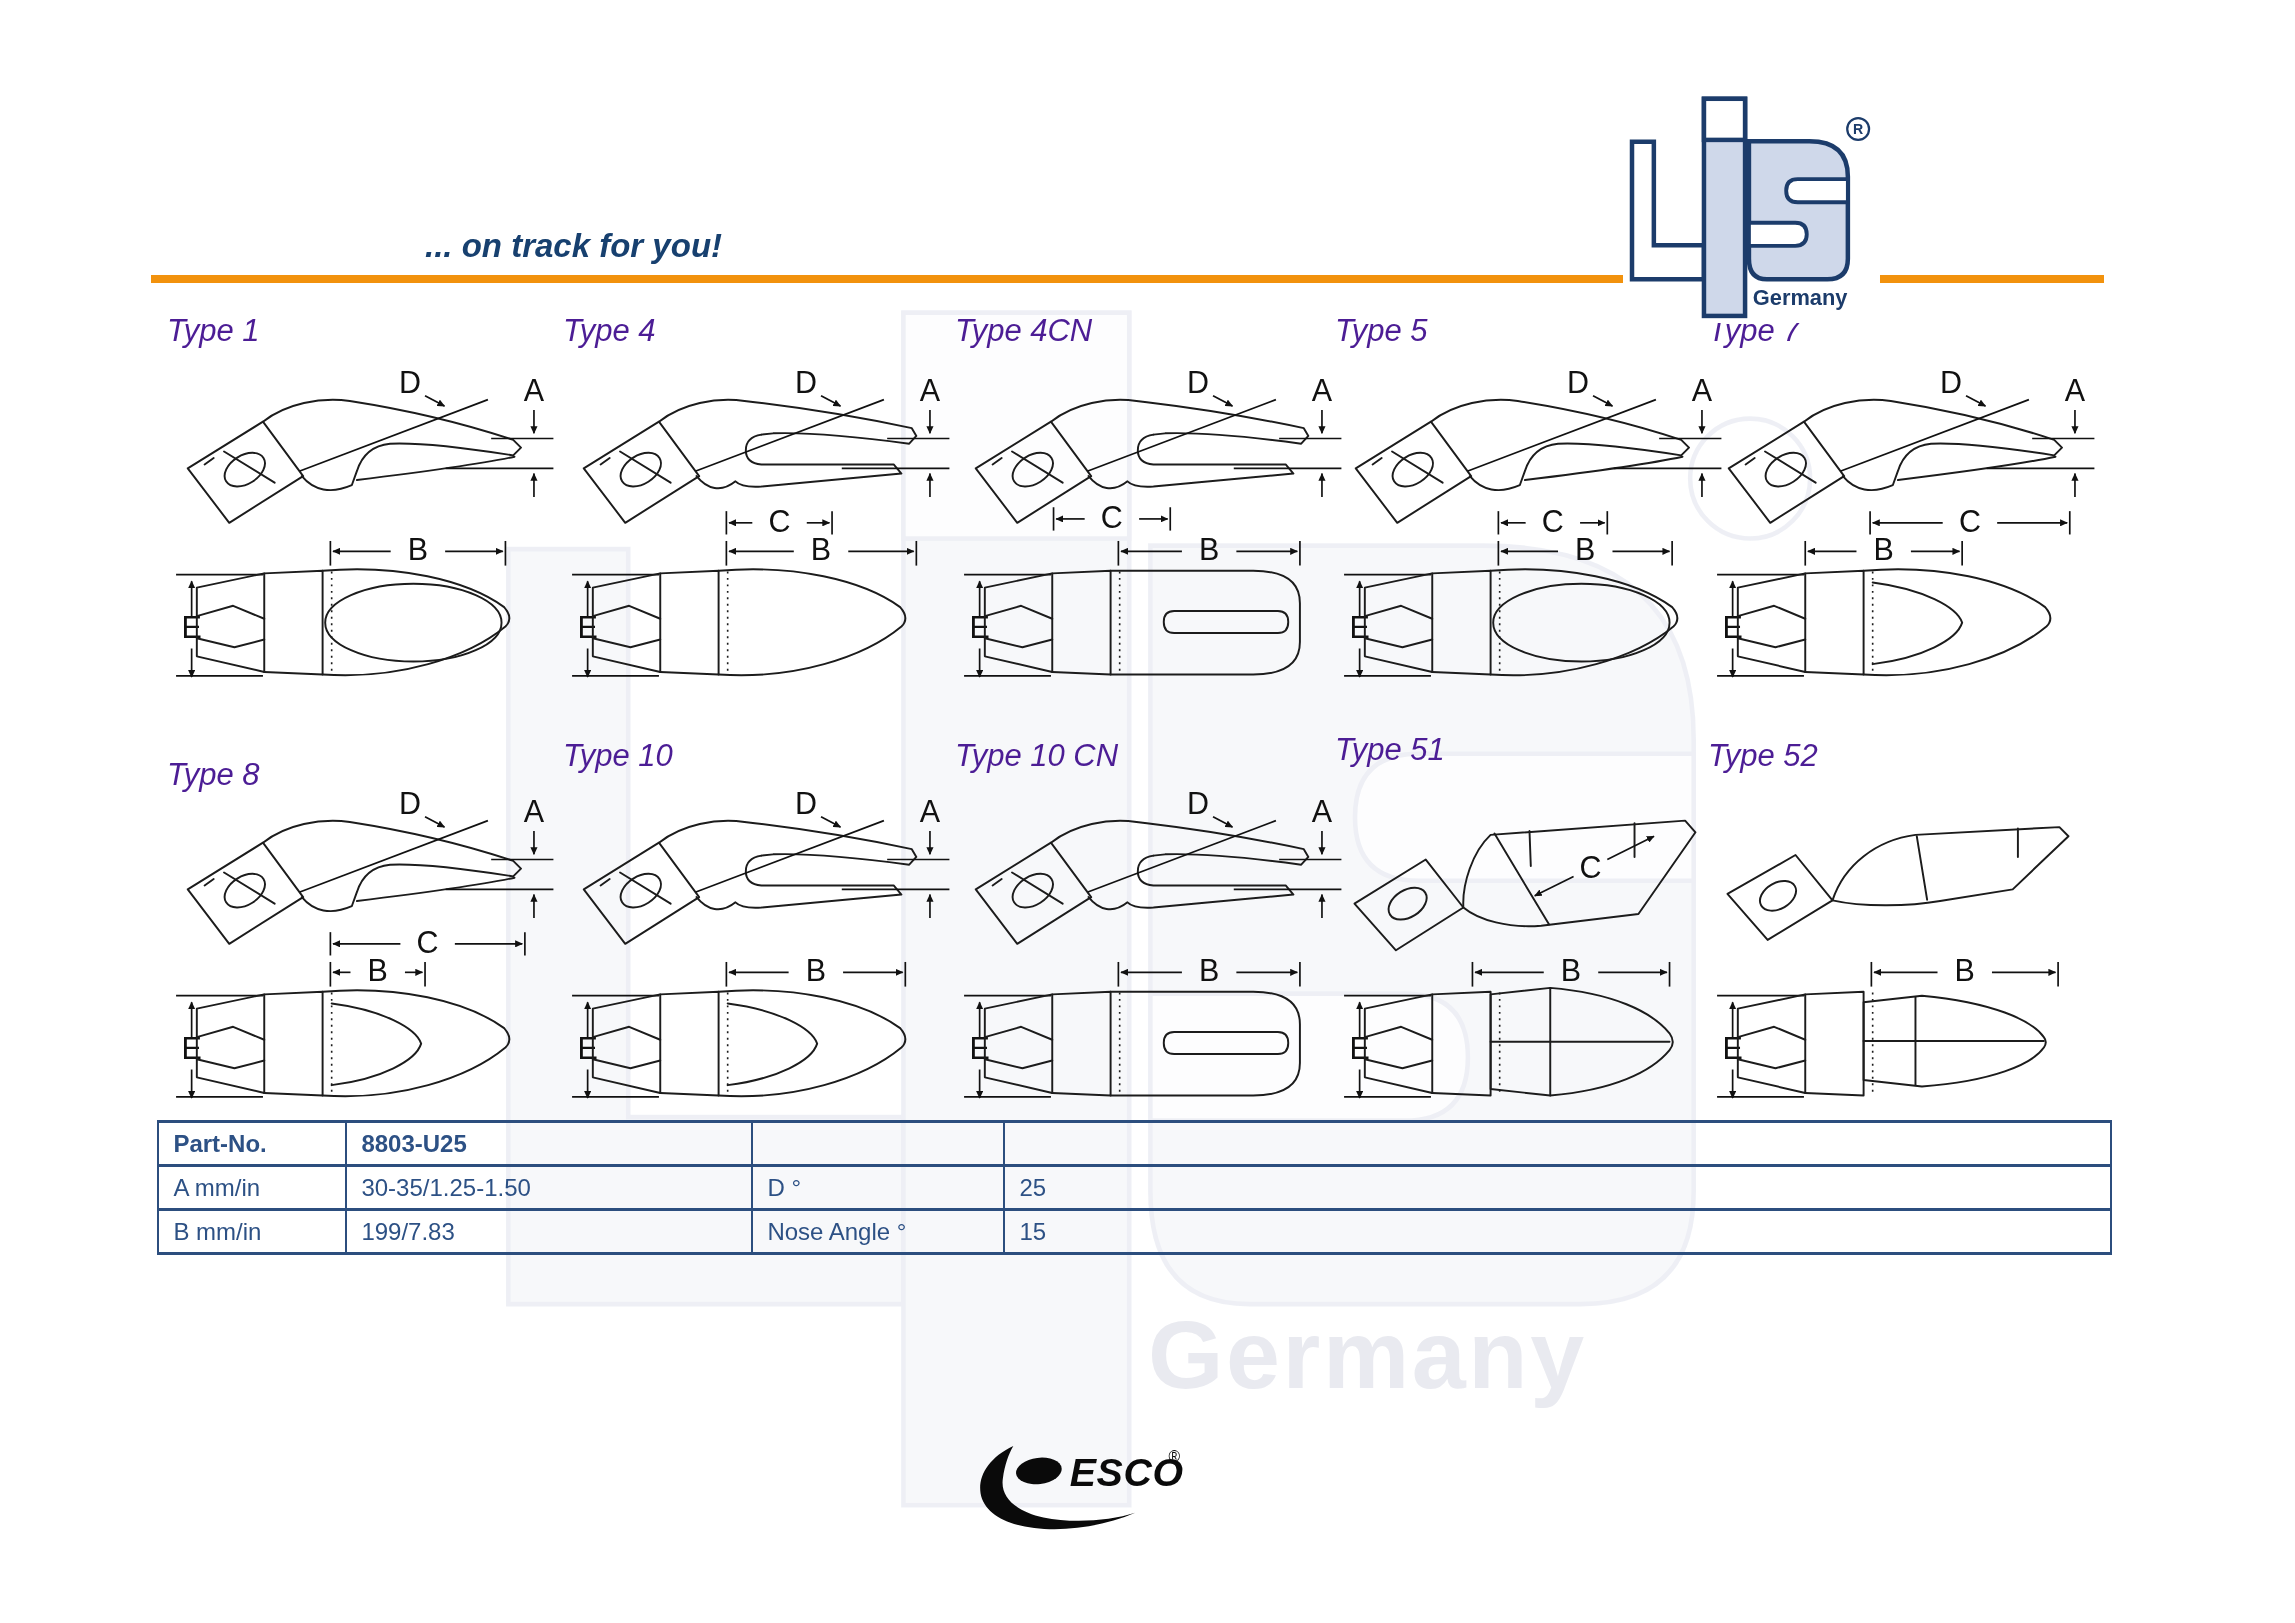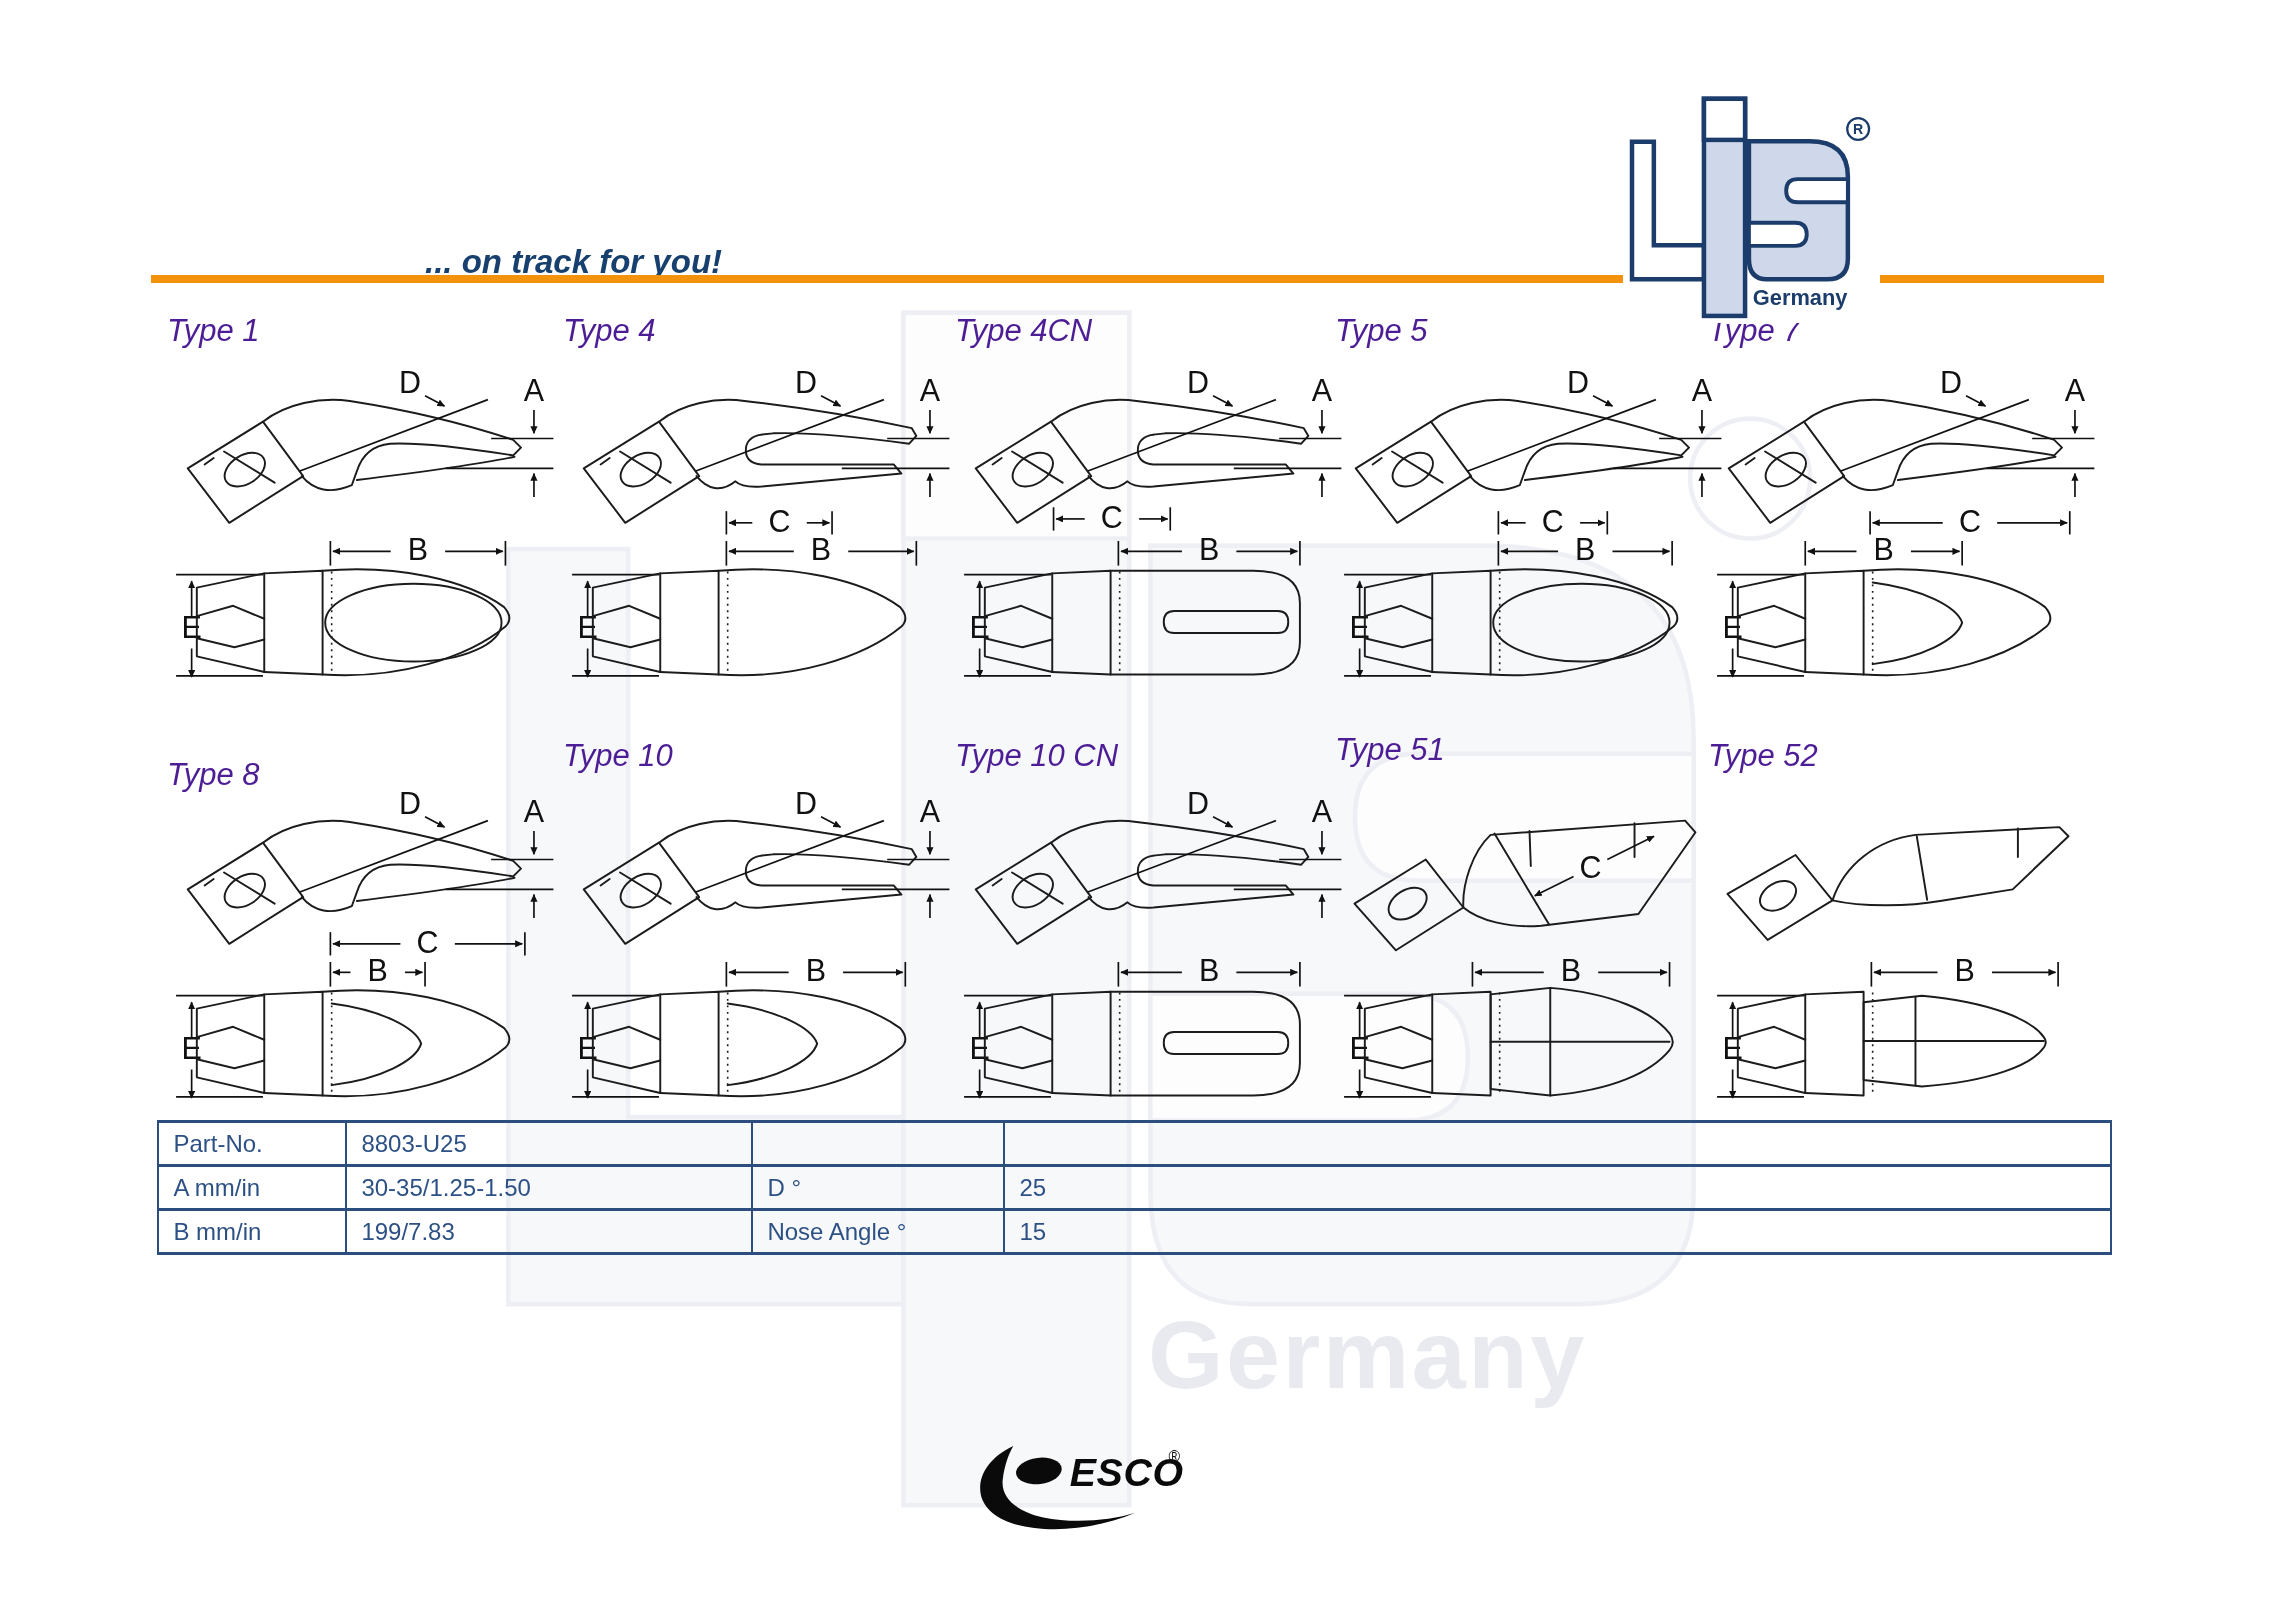--- a/index.html
+++ b/index.html
@@ -1,39 +1,39 @@
 <!DOCTYPE html>
 <html style="font-size:10.5px"><head>
 <meta charset="utf-8">
 <style>
   html,body{margin:0;padding:0;background:#fff;}
   .page{position:relative;width:2295px;height:1623px;background:#ffffff;overflow:hidden;
         font-family:"Liberation Sans",sans-serif;}
   
-  .tagline{position:absolute;left:425px;top:243px;font-size:33px;font-style:italic;
-           font-weight:600;color:#17406f;text-decoration:underline;}
+  .tagline{position:absolute;left:425px;top:227px;font-size:33px;font-style:italic;
+           font-weight:600;color:#17406f;}
   .rule{position:absolute;left:151px;top:275px;width:1953px;height:7.9px;background:#F2920D;}
   .logo{position:absolute;left:1623px;top:93px;width:257px;height:230px;z-index:6;}
   
   .wm{position:absolute;left:458px;top:281px;width:1413px;height:1263px;opacity:.6;z-index:1;}
   .wm-germany{position:absolute;left:1148px;top:1299px;font-size:97px;font-weight:bold;
               color:#e9eaf0;z-index:1;letter-spacing:2.6px;}
   
   .fig-title{position:absolute;width:389px;font-size:31px;color:#4c1d95;z-index:3;font-style:italic;}
   .fig{position:absolute;width:389px;height:338px;z-index:3;}
   .dw{stroke:#1c1c1c;stroke-width:3;fill:none;stroke-linejoin:round;stroke-linecap:round;}
   .dwd{stroke:#1c1c1c;stroke-width:2.5;fill:none;stroke-dasharray:3 7;}
   .dl{stroke:#111;stroke-width:2.6;fill:none;}
   .dt{font-size:47px;fill:#111;text-anchor:middle;font-family:"Liberation Sans",sans-serif;}
   
   .spec{position:absolute;left:157px;top:1120px;z-index:4;border-collapse:collapse;
         color:#2d5185;font-size:24px;}
   .spec td{border:2.6px solid #2c4e7e;border-top-width:3.9px;border-bottom-width:3.9px;
            height:41px;padding:0 0 0 14.4px;vertical-align:middle;background:transparent;}
-  .spec tr.b td{font-weight:normal;margin-left:10px;}
+  .spec tr.b td{font-weight:bold;margin-left:10px;}
   
   .esco{position:absolute;left:974px;top:1438px;width:211px;height:96px;z-index:4;}
 </style>
 </head>
 <body>
 
 <div class="page">
 
   <svg width="0" height="0" style="position:absolute">
     <defs>

